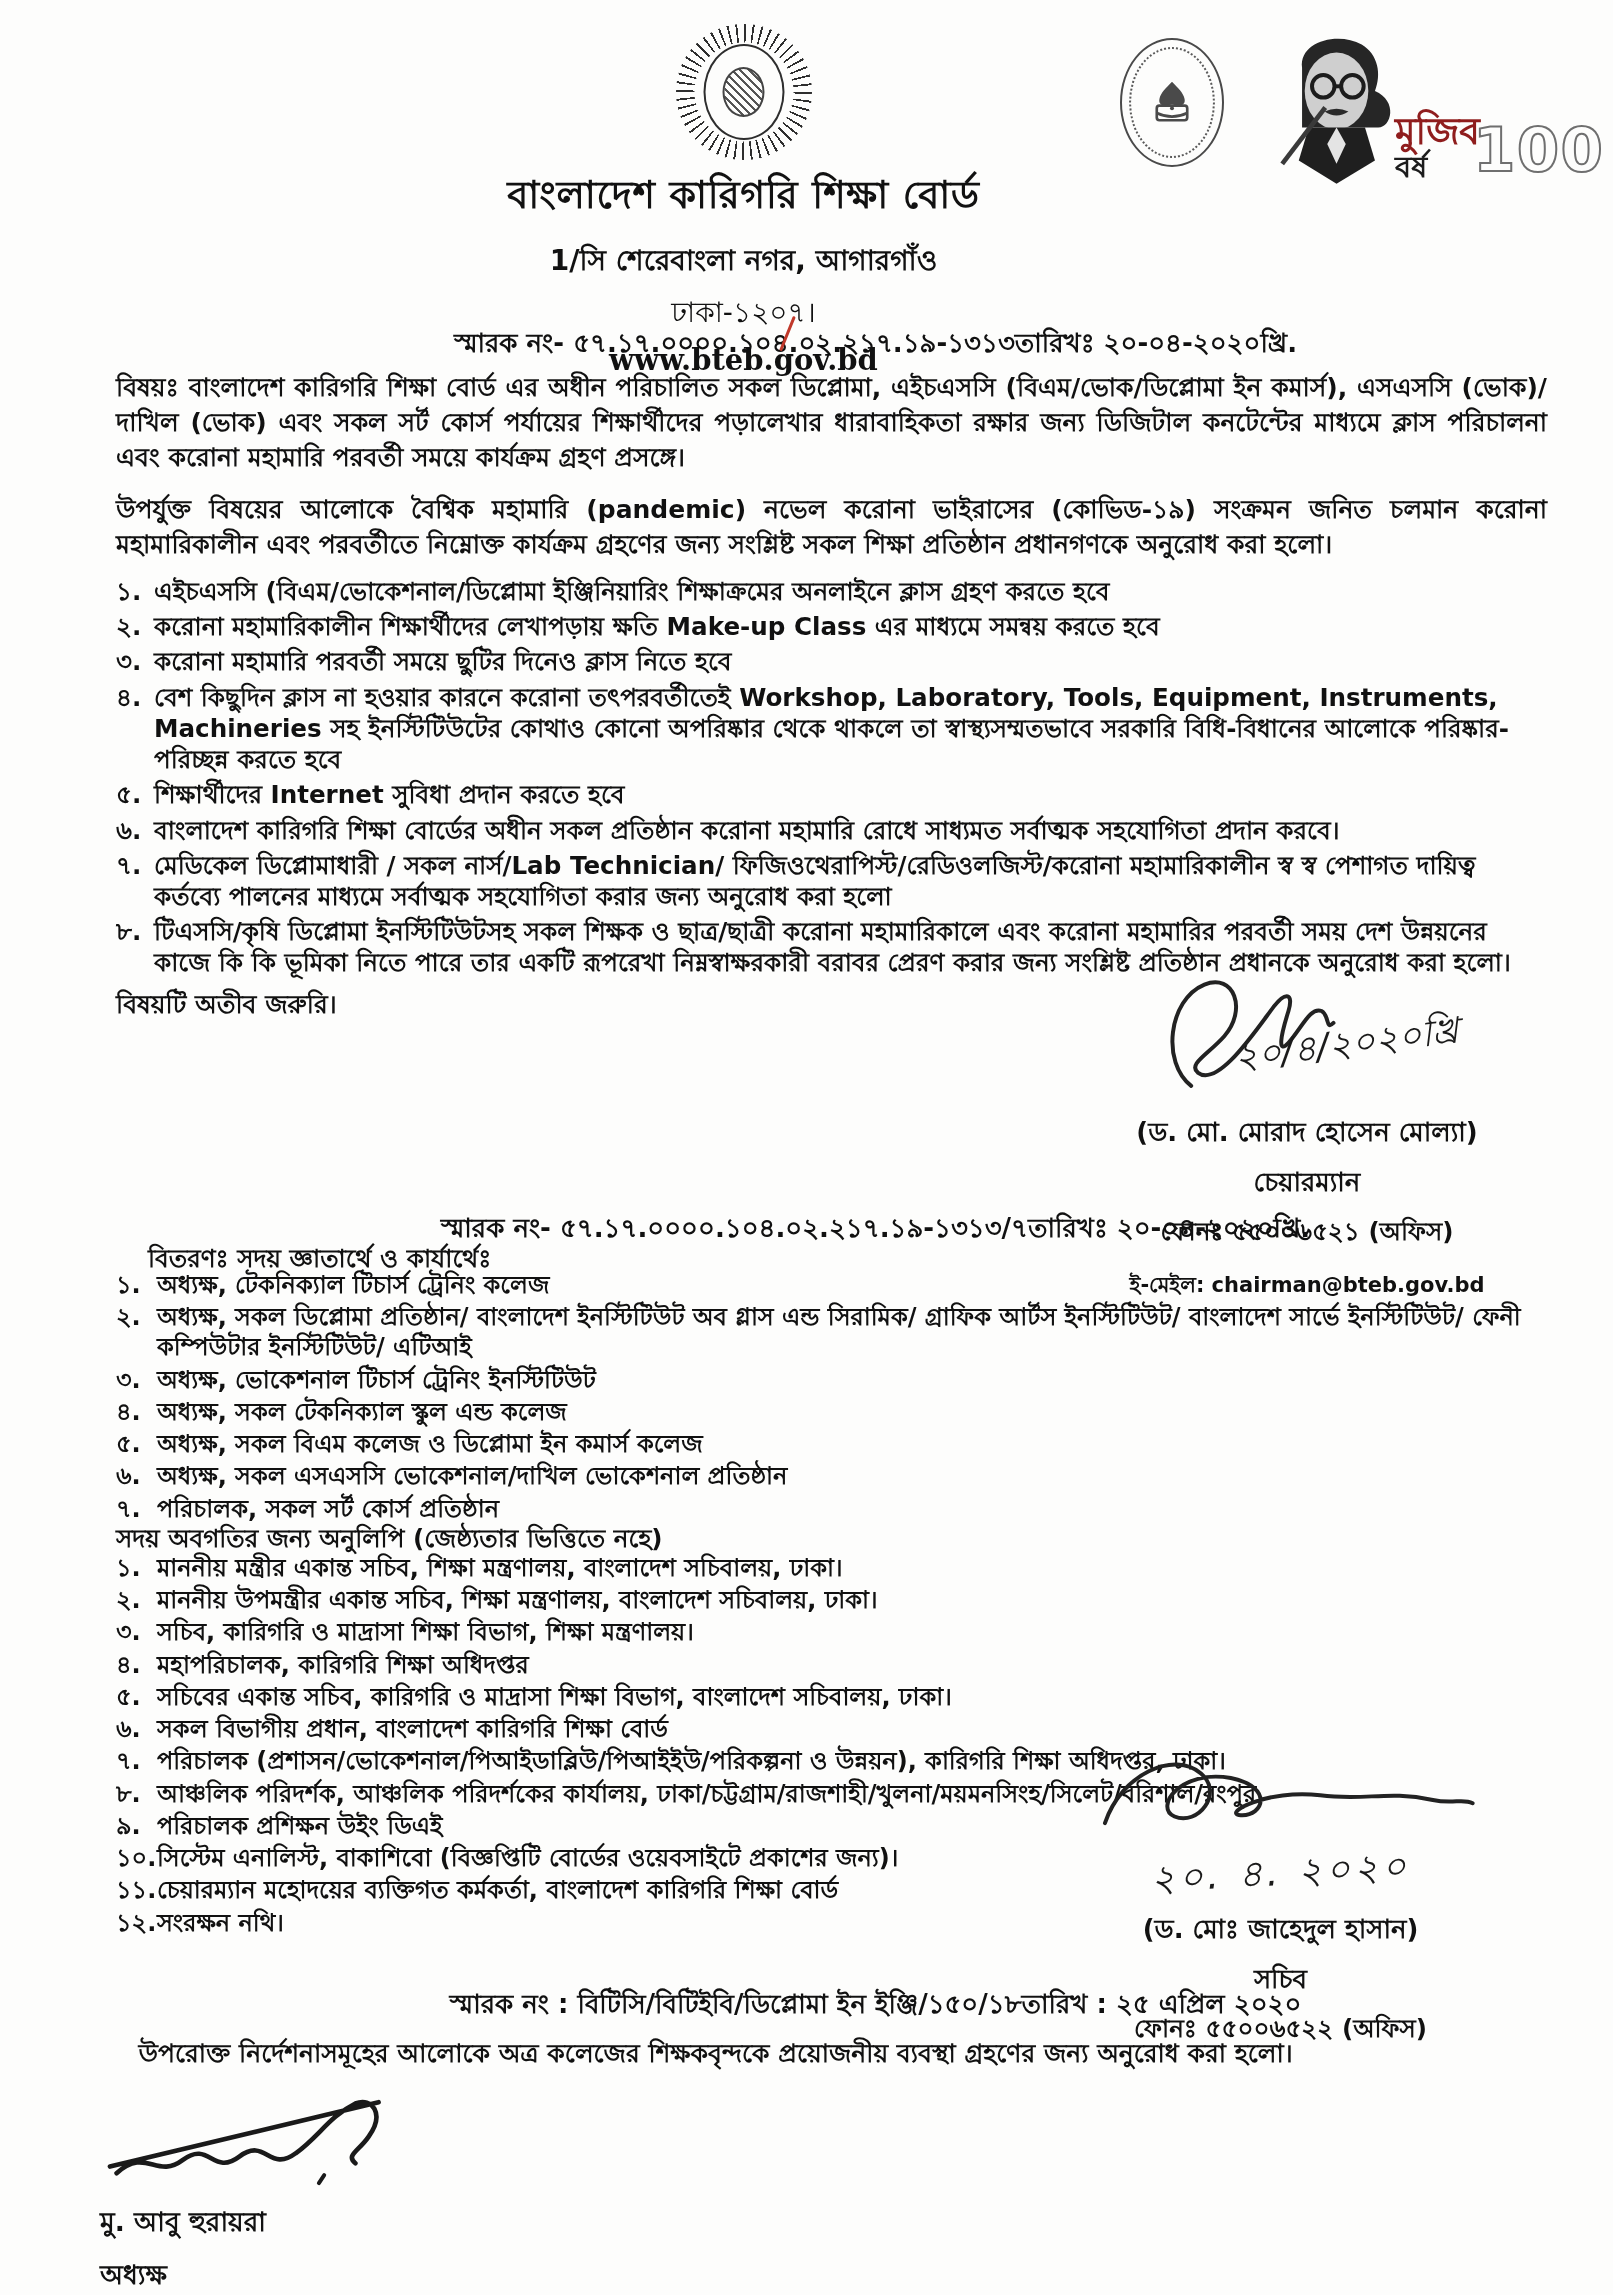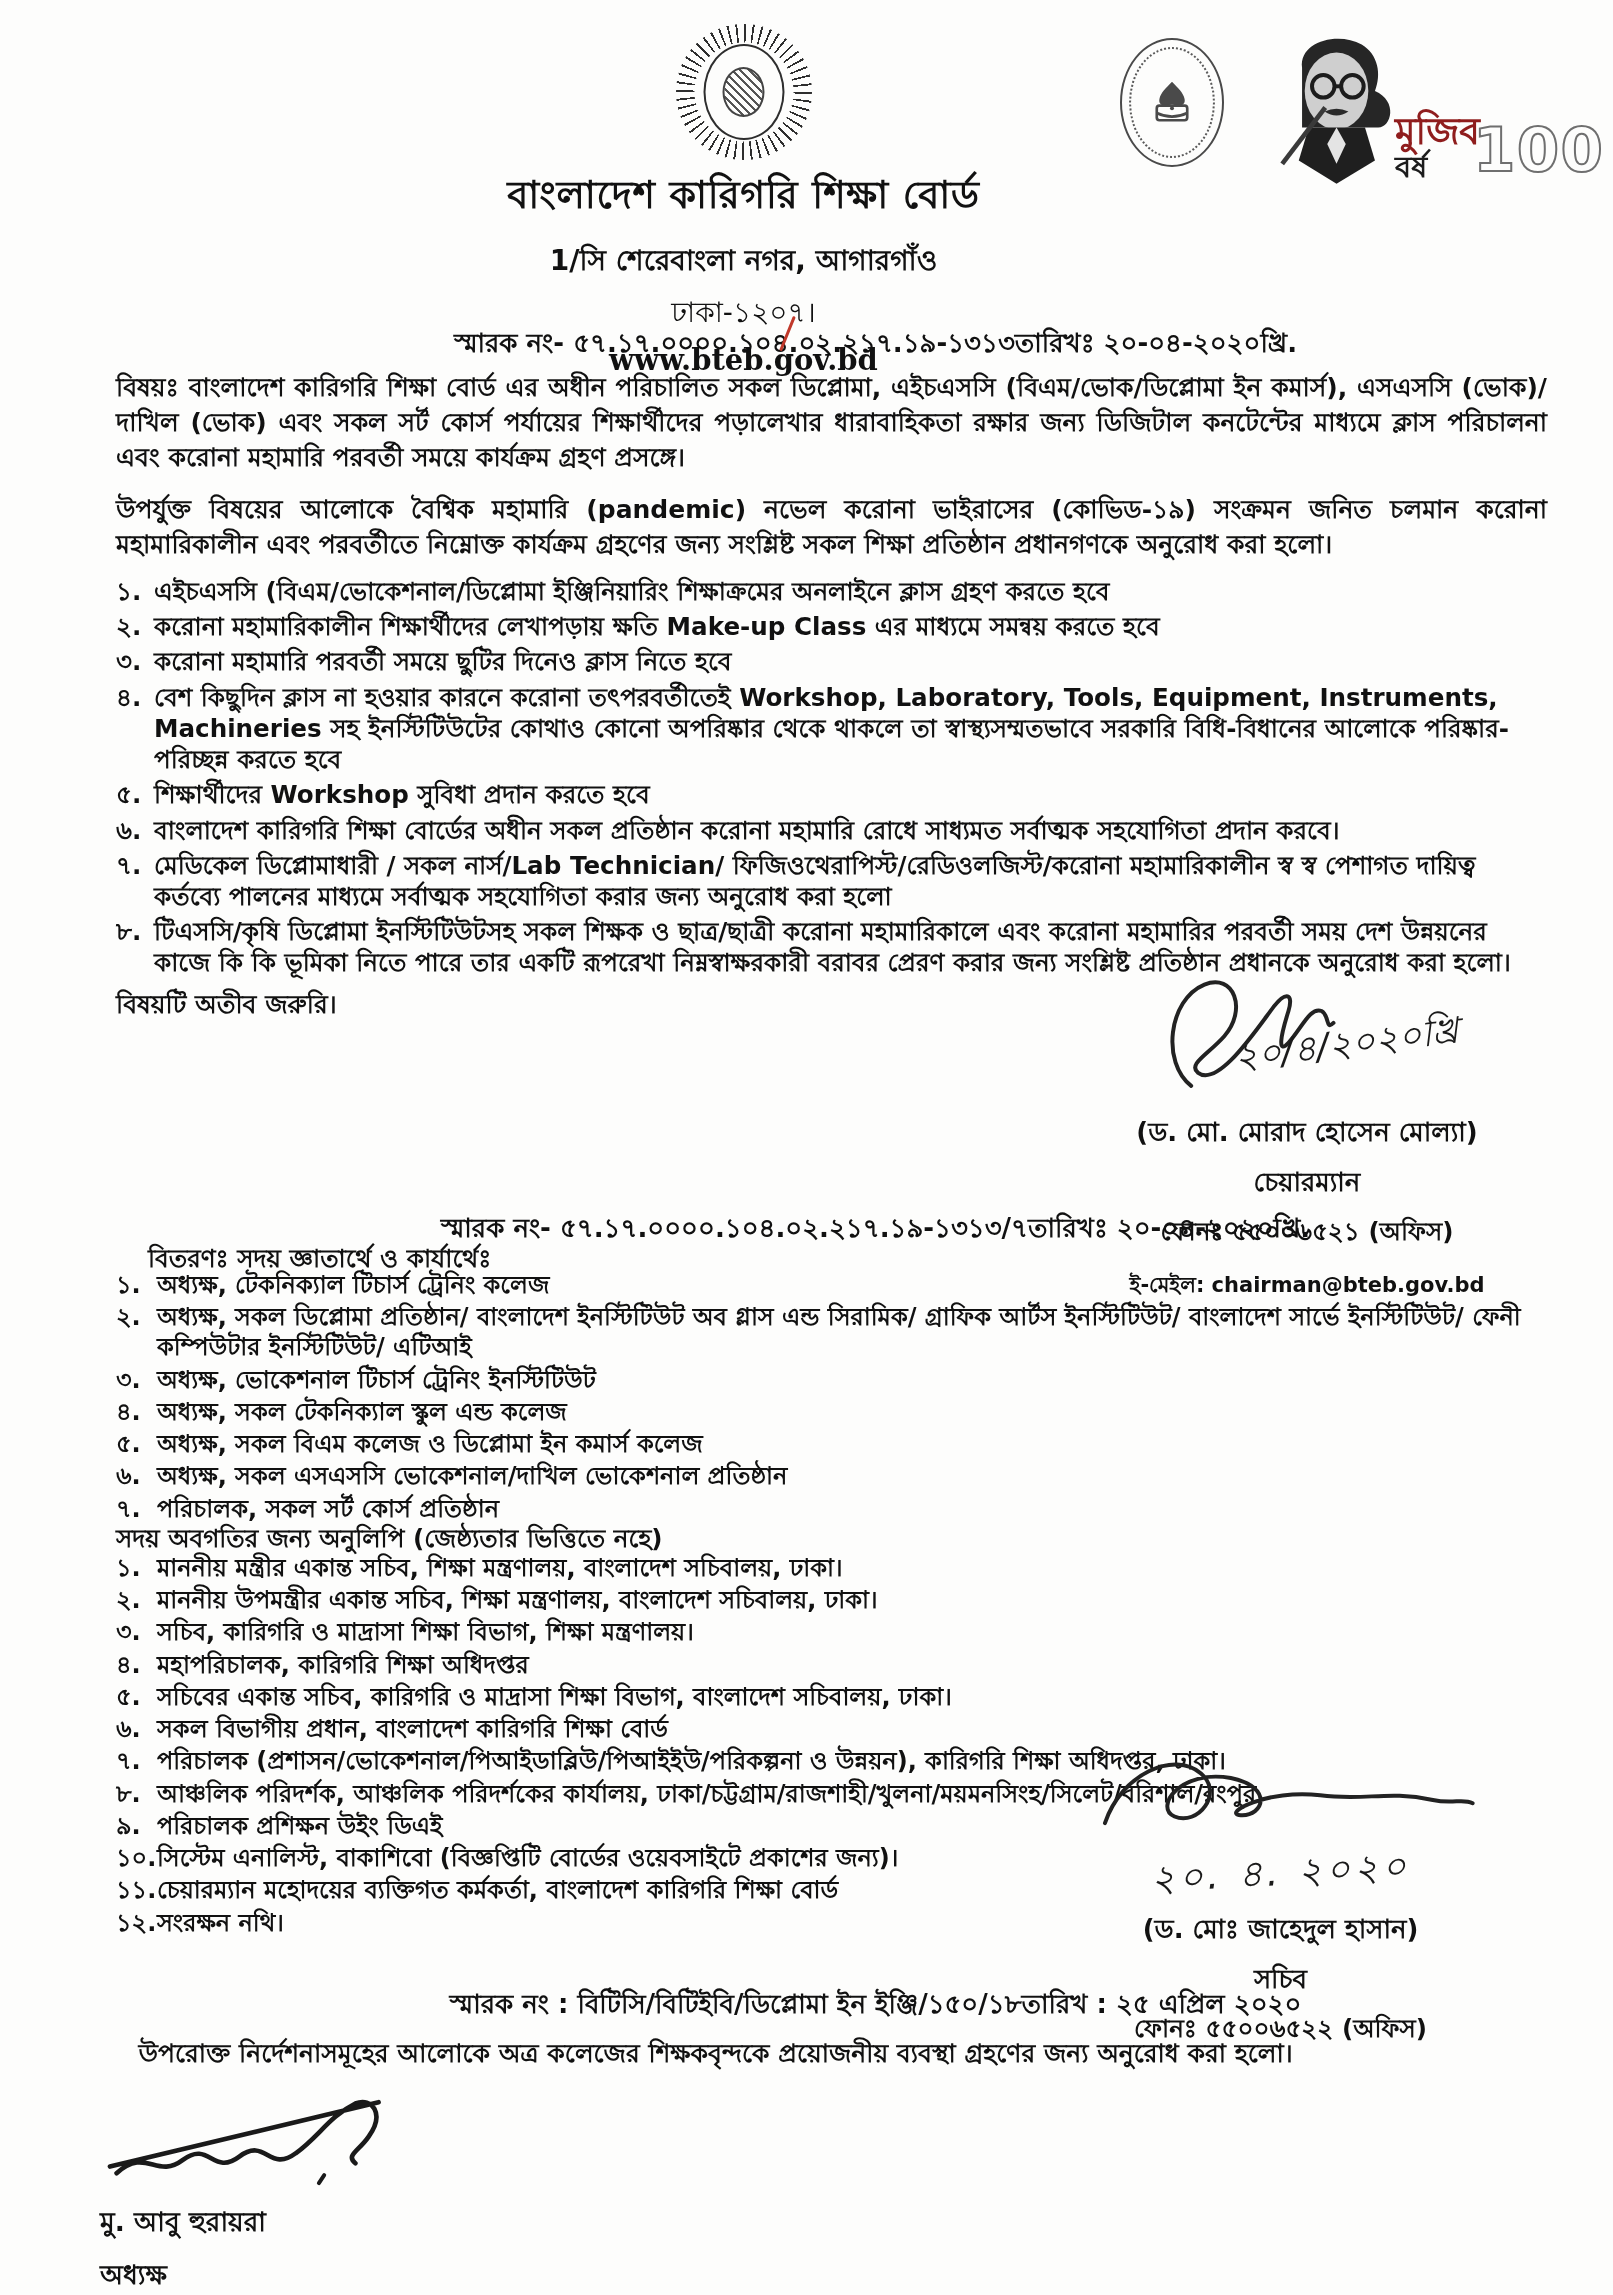--- a/index.html
+++ b/index.html
@@ -146,21 +146,21 @@
     <div class="item">
         <span class="num">৩.</span>
         <span class="txt">করোনা মহামারি পরবর্তী সময়ে ছুটির দিনেও ক্লাস নিতে হবে</span>
       </div>
     <div class="item">
         <span class="num">৪.</span>
         <span class="txt">বেশ কিছুদিন ক্লাস না হওয়ার কারনে করোনা তৎপরবর্তীতেই Workshop, Laboratory, Tools, Equipment, Instruments, Machineries সহ ইনস্টিটিউটের কোথাও কোনো অপরিষ্কার থেকে থাকলে তা স্বাস্থ্যসম্মতভাবে সরকারি বিধি-বিধানের আলোকে পরিষ্কার-পরিচ্ছন্ন করতে হবে</span>
       </div>
     <div class="item">
         <span class="num">৫.</span>
-        <span class="txt">শিক্ষার্থীদের Workshop সুবিধা প্রদান করতে হবে</span>
+        <span class="txt">শিক্ষার্থীদের Internet সুবিধা প্রদান করতে হবে</span>
       </div>
     <div class="item">
         <span class="num">৬.</span>
         <span class="txt">বাংলাদেশ কারিগরি শিক্ষা বোর্ডের অধীন সকল প্রতিষ্ঠান করোনা মহামারি রোধে সাধ্যমত সর্বাত্মক সহযোগিতা প্রদান করবে।</span>
       </div>
     <div class="item">
         <span class="num">৭.</span>
         <span class="txt">মেডিকেল ডিপ্লোমাধারী / সকল নার্স/Lab Technician/ ফিজিওথেরাপিস্ট/রেডিওলজিস্ট/করোনা মহামারিকালীন স্ব স্ব পেশাগত দায়িত্ব কর্তব্যে পালনের মাধ্যমে সর্বাত্মক সহযোগিতা করার জন্য অনুরোধ করা হলো</span>
       </div>
     <div class="item">

